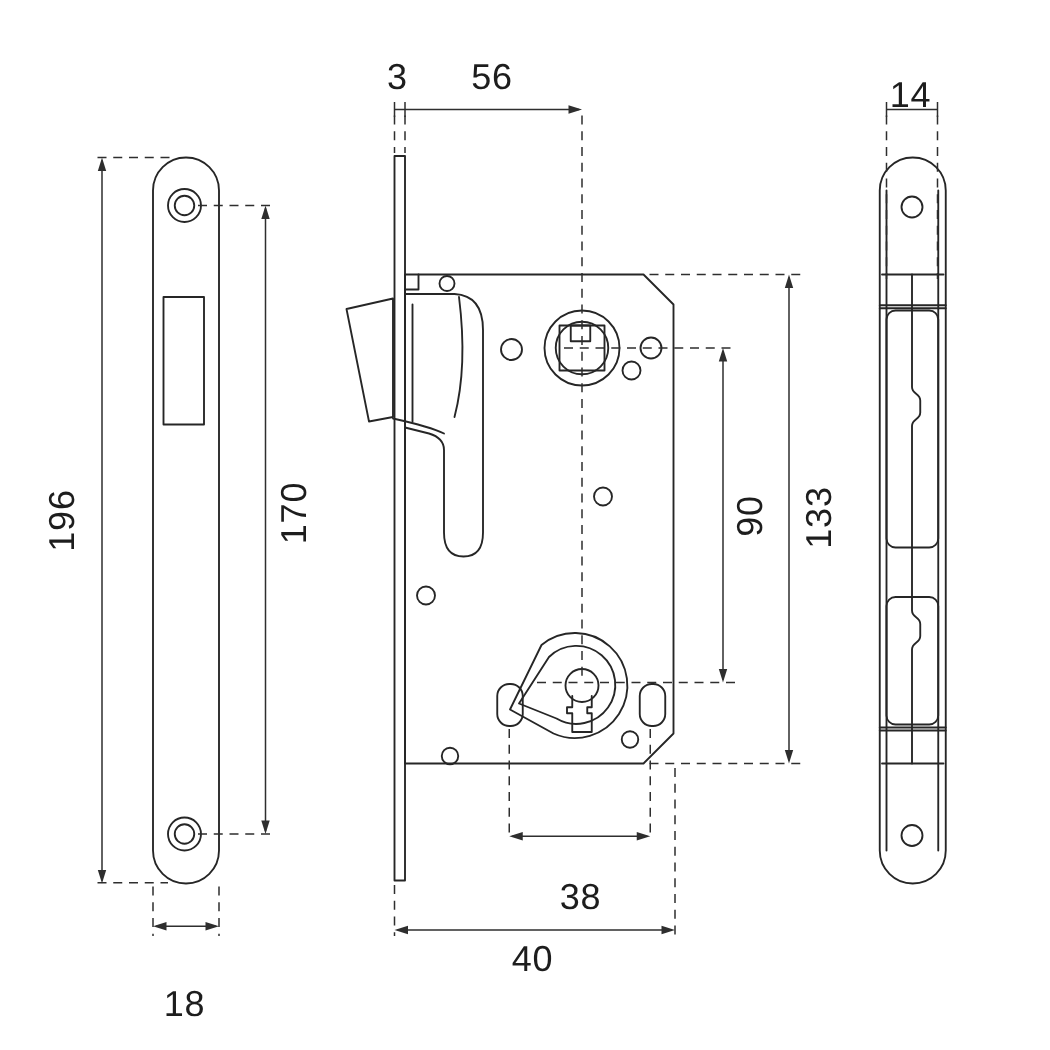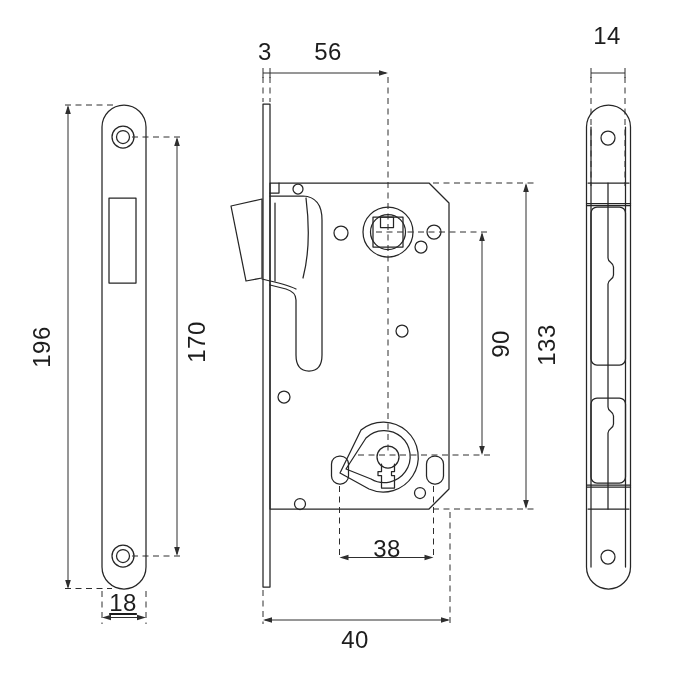--- a/index.html
+++ b/index.html
@@ -161,21 +161,21 @@
       <path class="thin" d="M591,73 H625"></path>
       <path class="thin" d="M591,68 V78"></path>
       <path class="thin" d="M625,68 V78"></path>
       <path class="dash" d="M591,77 V186"></path>
       <path class="dash" d="M625,77 V186"></path>
     </g>
   </svg>
 
   <div class="dim-label" style="left:265px; top:52px;">3</div>
   <div class="dim-label" style="left:328px; top:52px;">56</div>
-  <div class="dim-label" style="left:607px; top:36px;">14</div>
+  <div class="dim-label" style="left:607px; top:64px;">14</div>
   <div class="dim-label rot" style="left:42px;  top:347px;">196</div>
   <div class="dim-label rot" style="left:197px; top:342px;">170</div>
   <div class="dim-label rot" style="left:501px; top:344px;">90</div>
   <div class="dim-label rot" style="left:547px; top:345px;">133</div>
-  <div class="dim-label" style="left:387px; top:549px;text-align:center;">38</div>
-  <div class="dim-label" style="left:123px; top:603px;text-decoration:underline;">18</div>
+  <div class="dim-label" style="left:387px; top:599px;text-align:center;">38</div>
+  <div class="dim-label" style="left:123px; top:670px;">18</div>
   <div class="dim-label" style="left:355px; top:640px;">40</div>
 </div>
 
 </body></html>

